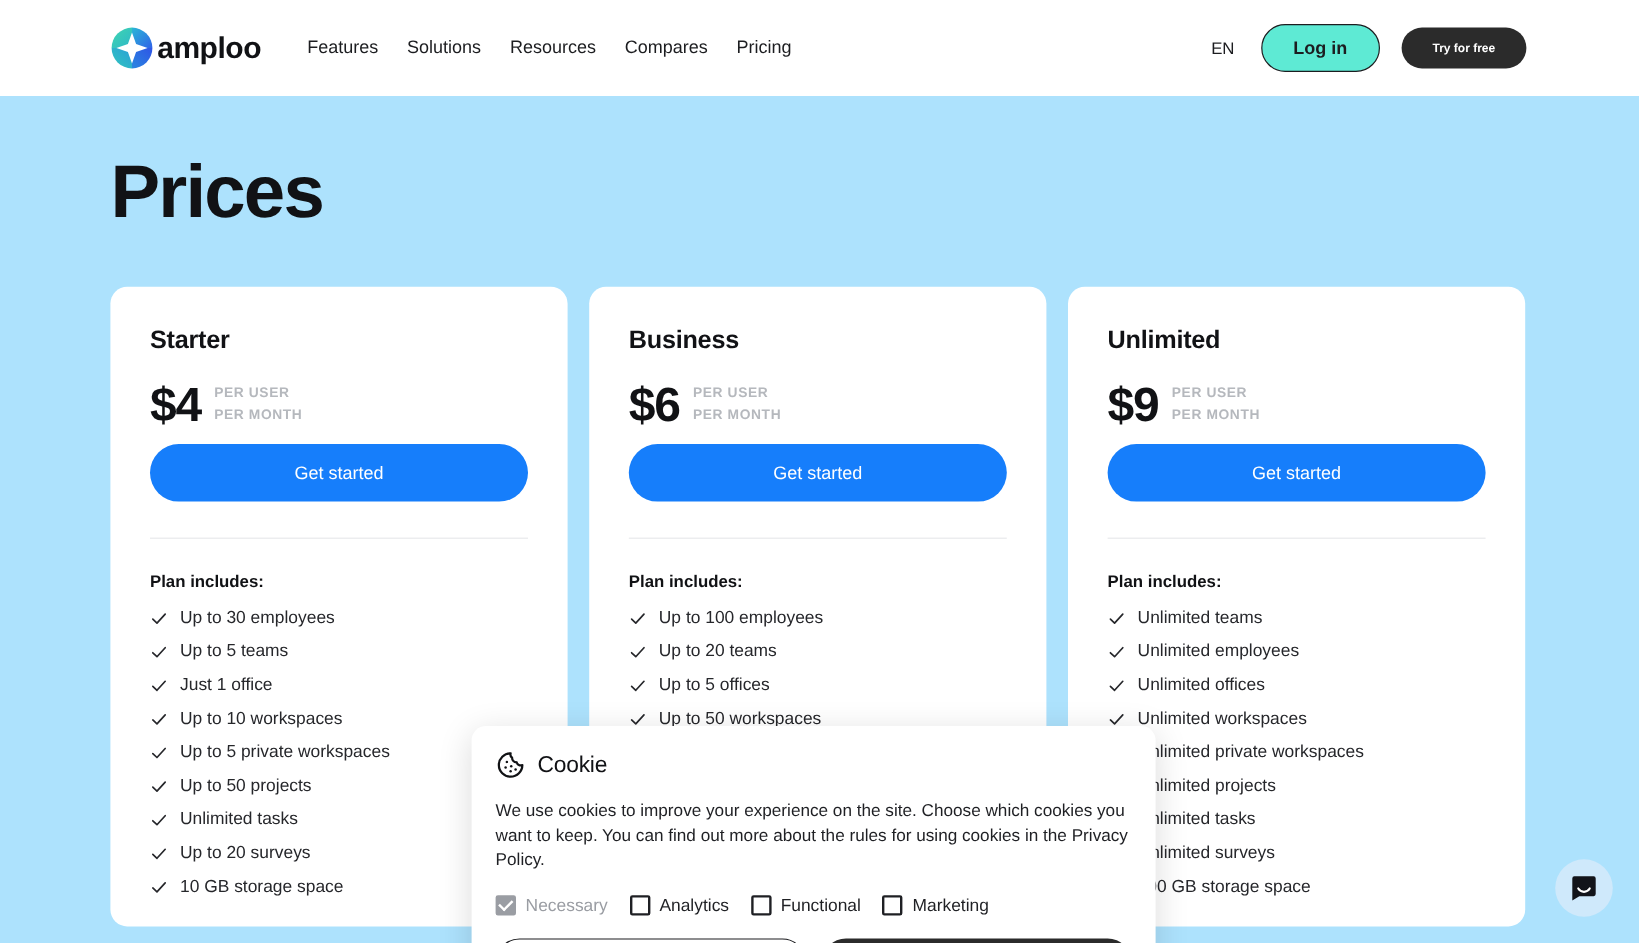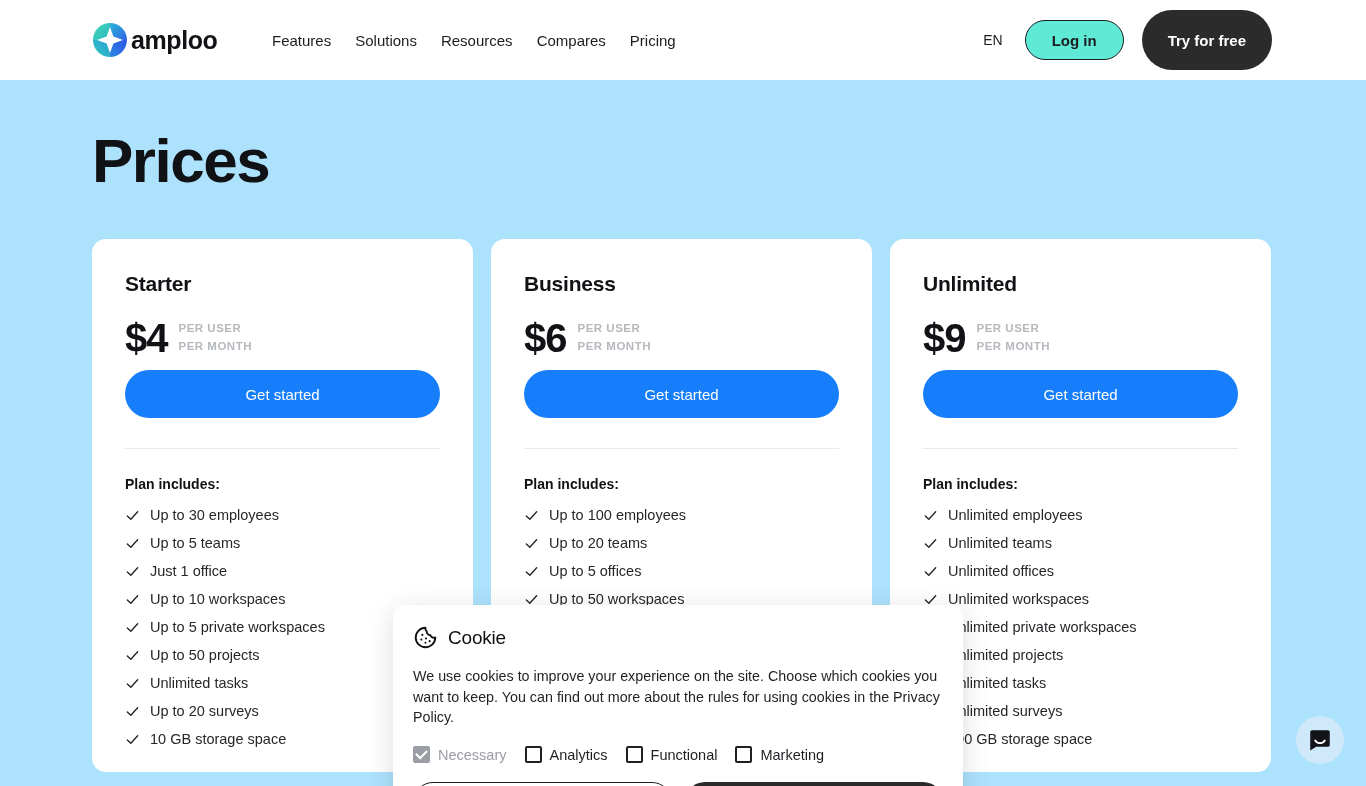--- a/index.html
+++ b/index.html
@@ -23,21 +23,21 @@
     position: absolute; left: 92px; top: 50%; transform: translateY(-50%);
     display: flex; align-items: center; gap: 3px;
     text-decoration: none;
   }
   .brand-logo { width: 36px; height: 36px; display: block; }
   .brand-name {
     font-size: 25px; font-weight: 700; color: #111215;
     letter-spacing: -0.4px; line-height: 1;
   }
   .nav {
-    position: absolute; left: 272px; top: 50%; transform: translateY(-50%);
+    position: absolute; left: 256px; top: 50%; transform: translateY(-50%);
     display: flex; align-items: center; gap: 0;
   }
   .nav-item {
     font-size: 15px; color: #1c1d20; padding: 6px 12px;
     cursor: pointer; white-space: nowrap;
   }
   .nav-item:first-child { padding-left: 0; }
   .header-right {
     position: absolute; right: 94px; top: 50%; transform: translateY(-50%);
     display: flex; align-items: center; gap: 18px;
@@ -45,23 +45,23 @@
   .lang-switch {
     font-size: 14px; color: #1c1d20; cursor: pointer; padding: 6px 4px;
   }
   .btn-login {
     font-size: 15px; font-weight: 700; color: #1c1d20;
     background: #5eead4; border: 1.5px solid #1c1d20;
     border-radius: 999px; padding: 0 26px; height: 40px;
     display: flex; align-items: center; cursor: pointer;
   }
   .btn-try {
-    font-size: 15px; font-weight: 700; color: #ffffff;
+    font-size: 10px; font-weight: 700; color: #ffffff;
     background: #2b2b2b; border: none;
-    border-radius: 999px; padding: 0 26px; height: 60px;
+    border-radius: 999px; padding: 0 26px; height: 34px;
     display: flex; align-items: center; cursor: pointer;
   }
 
   
   .page {
     position: absolute; top: 80px; left: 0;
     width: 1366px; height: 706px;
     background: #ade2fd;
   }
   .page-title {
@@ -451,29 +451,29 @@
       <button class="btn-get-started">Get started</button>
       <div class="card-divider"></div>
       <div class="plan-includes">Plan includes:</div>
       <ul class="feature-list">
           <li class="feature-item">
             <span>
               <svg class="check-icon" viewBox="0 0 16 16" fill="none" stroke="#26272b" stroke-width="1.5" stroke-linecap="round" stroke-linejoin="round">
                 <path d="M2.5 8.5 L6.2 12 L13.5 4"></path>
               </svg>
             </span>
+            <span>Unlimited teams</span>
+          </li>
+          <li class="feature-item">
+            <span>
+              <svg class="check-icon" viewBox="0 0 16 16" fill="none" stroke="#26272b" stroke-width="1.5" stroke-linecap="round" stroke-linejoin="round">
+                <path d="M2.5 8.5 L6.2 12 L13.5 4"></path>
+              </svg>
+            </span>
             <span>Unlimited employees</span>
-          </li>
-          <li class="feature-item">
-            <span>
-              <svg class="check-icon" viewBox="0 0 16 16" fill="none" stroke="#26272b" stroke-width="1.5" stroke-linecap="round" stroke-linejoin="round">
-                <path d="M2.5 8.5 L6.2 12 L13.5 4"></path>
-              </svg>
-            </span>
-            <span>Unlimited teams</span>
           </li>
           <li class="feature-item">
             <span>
               <svg class="check-icon" viewBox="0 0 16 16" fill="none" stroke="#26272b" stroke-width="1.5" stroke-linecap="round" stroke-linejoin="round">
                 <path d="M2.5 8.5 L6.2 12 L13.5 4"></path>
               </svg>
             </span>
             <span>Unlimited offices</span>
           </li>
           <li class="feature-item">

